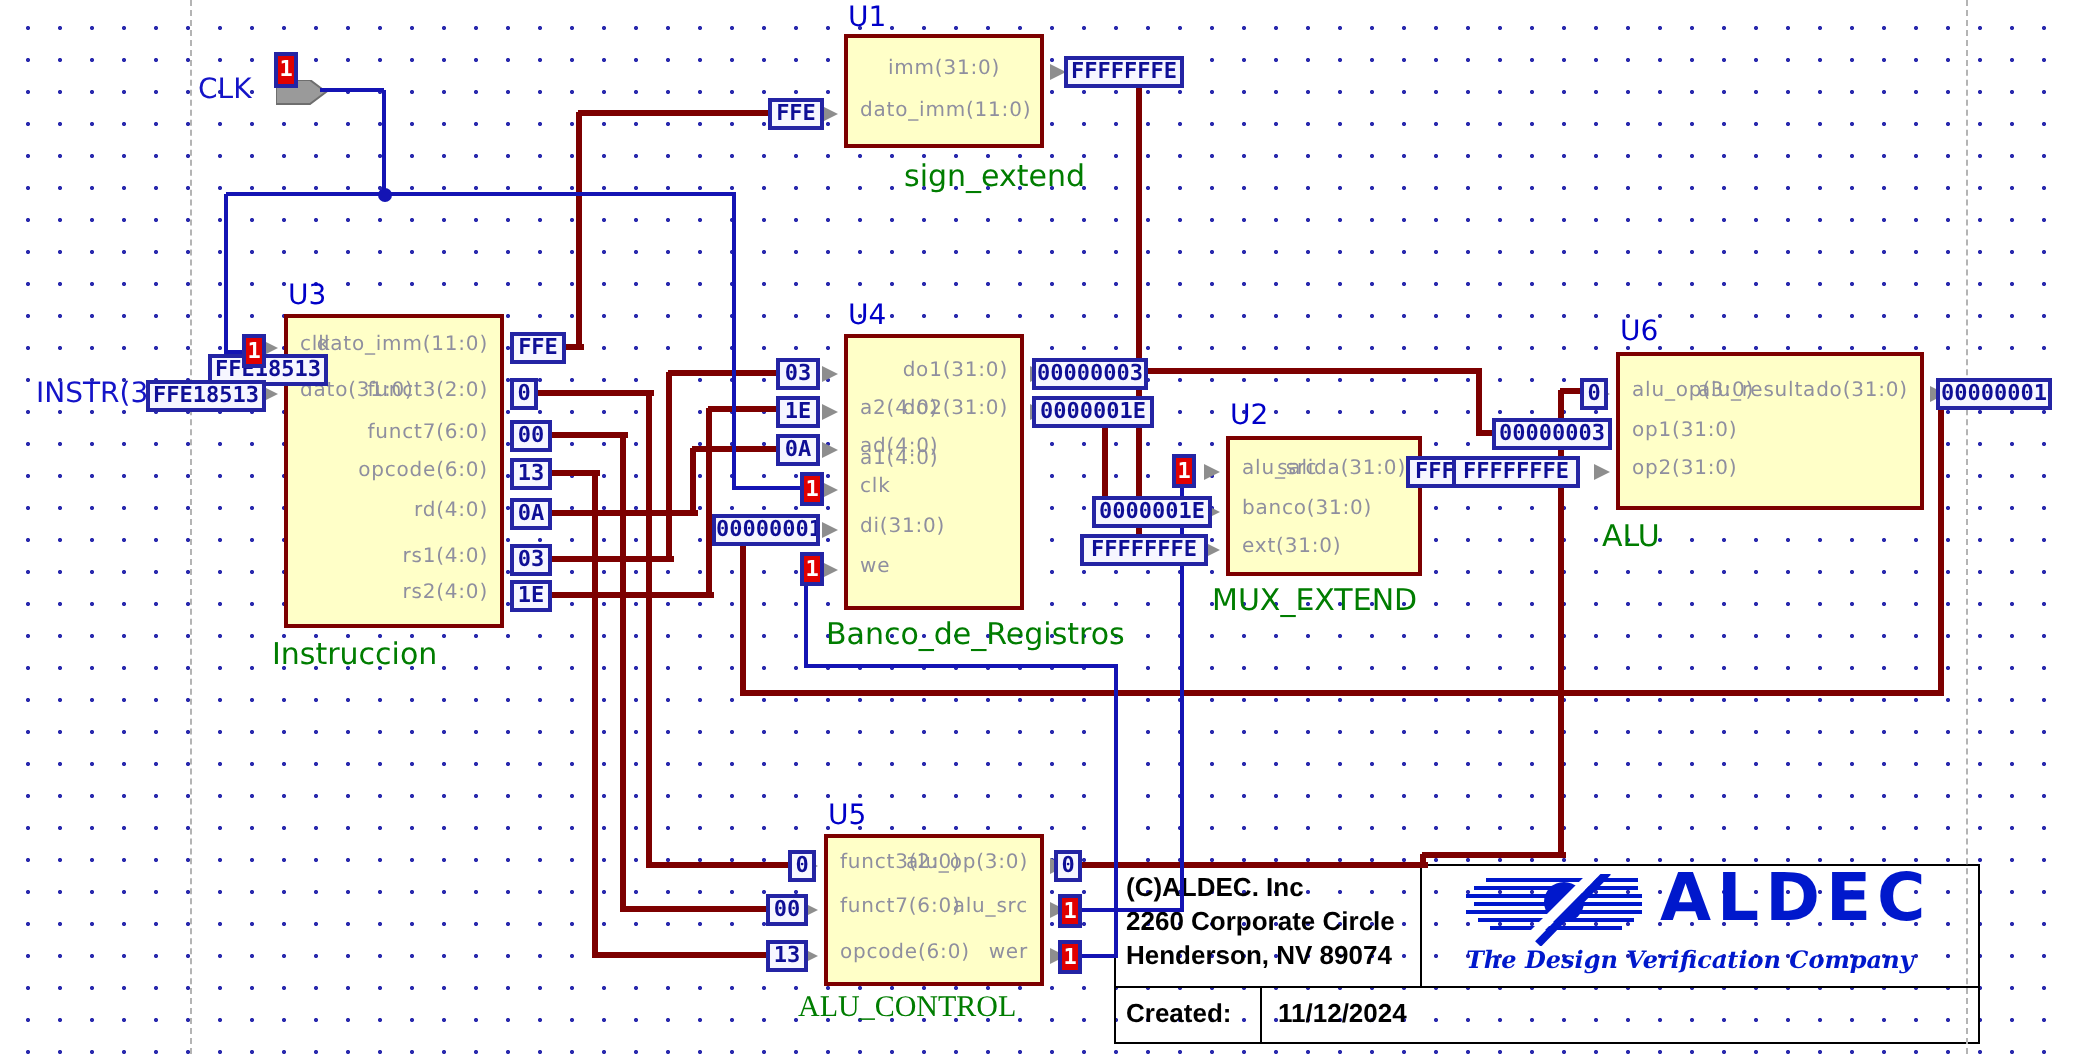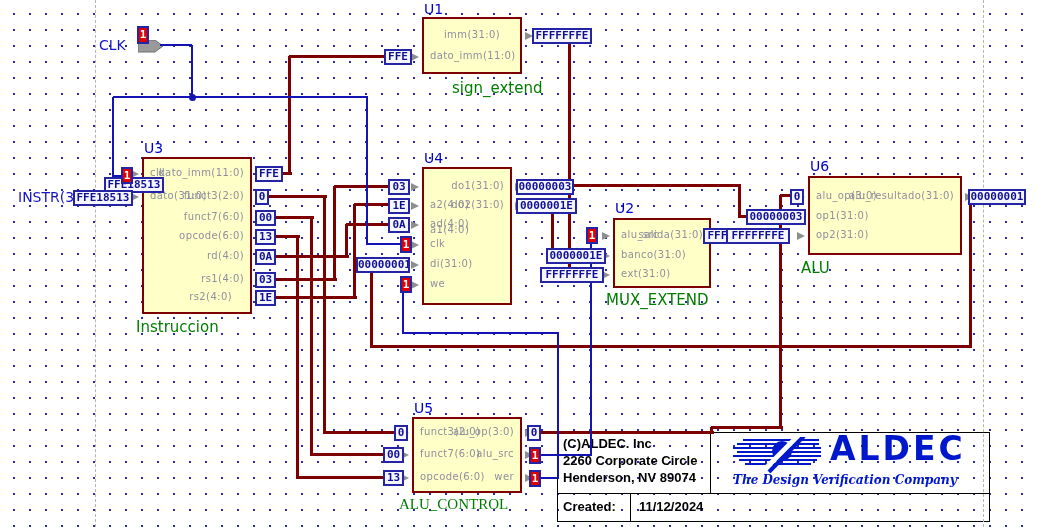--- a/index.html
+++ b/index.html
@@ -143,24 +143,25 @@
     <div class="port" style="top: 190px; left: 150px; width: 94px; text-align: right;">funct3(2:0)</div>
     <div class="pin-arrow" style="left: 255px; top: 193px;"></div>
     <div class="port" style="top: 211px; left: 150px; width: 94px; text-align: right;">funct7(6:0)</div>
     <div class="pin-arrow" style="left: 255px; top: 214px;"></div>
     <div class="port" style="top: 230px; left: 150px; width: 94px; text-align: right;">opcode(6:0)</div>
     <div class="pin-arrow" style="left: 255px; top: 233px;"></div>
     <div class="port" style="top: 250px; left: 150px; width: 94px; text-align: right;">rd(4:0)</div>
     <div class="pin-arrow" style="left: 255px; top: 253px;"></div>
     <div class="port" style="top: 273px; left: 150px; width: 94px; text-align: right;">rs1(4:0)</div>
     <div class="pin-arrow" style="left: 255px; top: 276px;"></div>
-    <div class="port" style="top: 291px; left: 138px; width: 94px; text-align: right;">rs2(4:0)</div>
+    <div class="port" style="top: 291px; left: 150px; width: 94px; text-align: right;">rs2(4:0)</div>
     <div class="pin-arrow" style="left: 255px; top: 294px;"></div>
     <div class="blk" style="left: 422px; top: 167px; width: 90px; height: 138px;"></div>
     <div class="blk-title" style="left: 424px; top: 150px;">U4</div>
+    <div class="blk-label" style="left: 413px; top: 308px;">Banco_de_Registros</div>
     <div class="port" style="top: 180px; left: 430px; margin-top: 44px;">a1(4:0)</div>
     <div class="pin-arrow" style="left: 411px; top: 183px;"></div>
     <div class="port" style="top: 199px; left: 430px;">a2(4:0)</div>
     <div class="pin-arrow" style="left: 411px; top: 202px;"></div>
     <div class="port" style="top: 218px; left: 430px;">ad(4:0)</div>
     <div class="pin-arrow" style="left: 411px; top: 221px;"></div>
     <div class="port" style="top: 238px; left: 430px;">clk</div>
     <div class="pin-arrow" style="left: 411px; top: 241px;"></div>
     <div class="port" style="top: 258px; left: 430px;">di(31:0)</div>
     <div class="pin-arrow" style="left: 411px; top: 261px;"></div>

